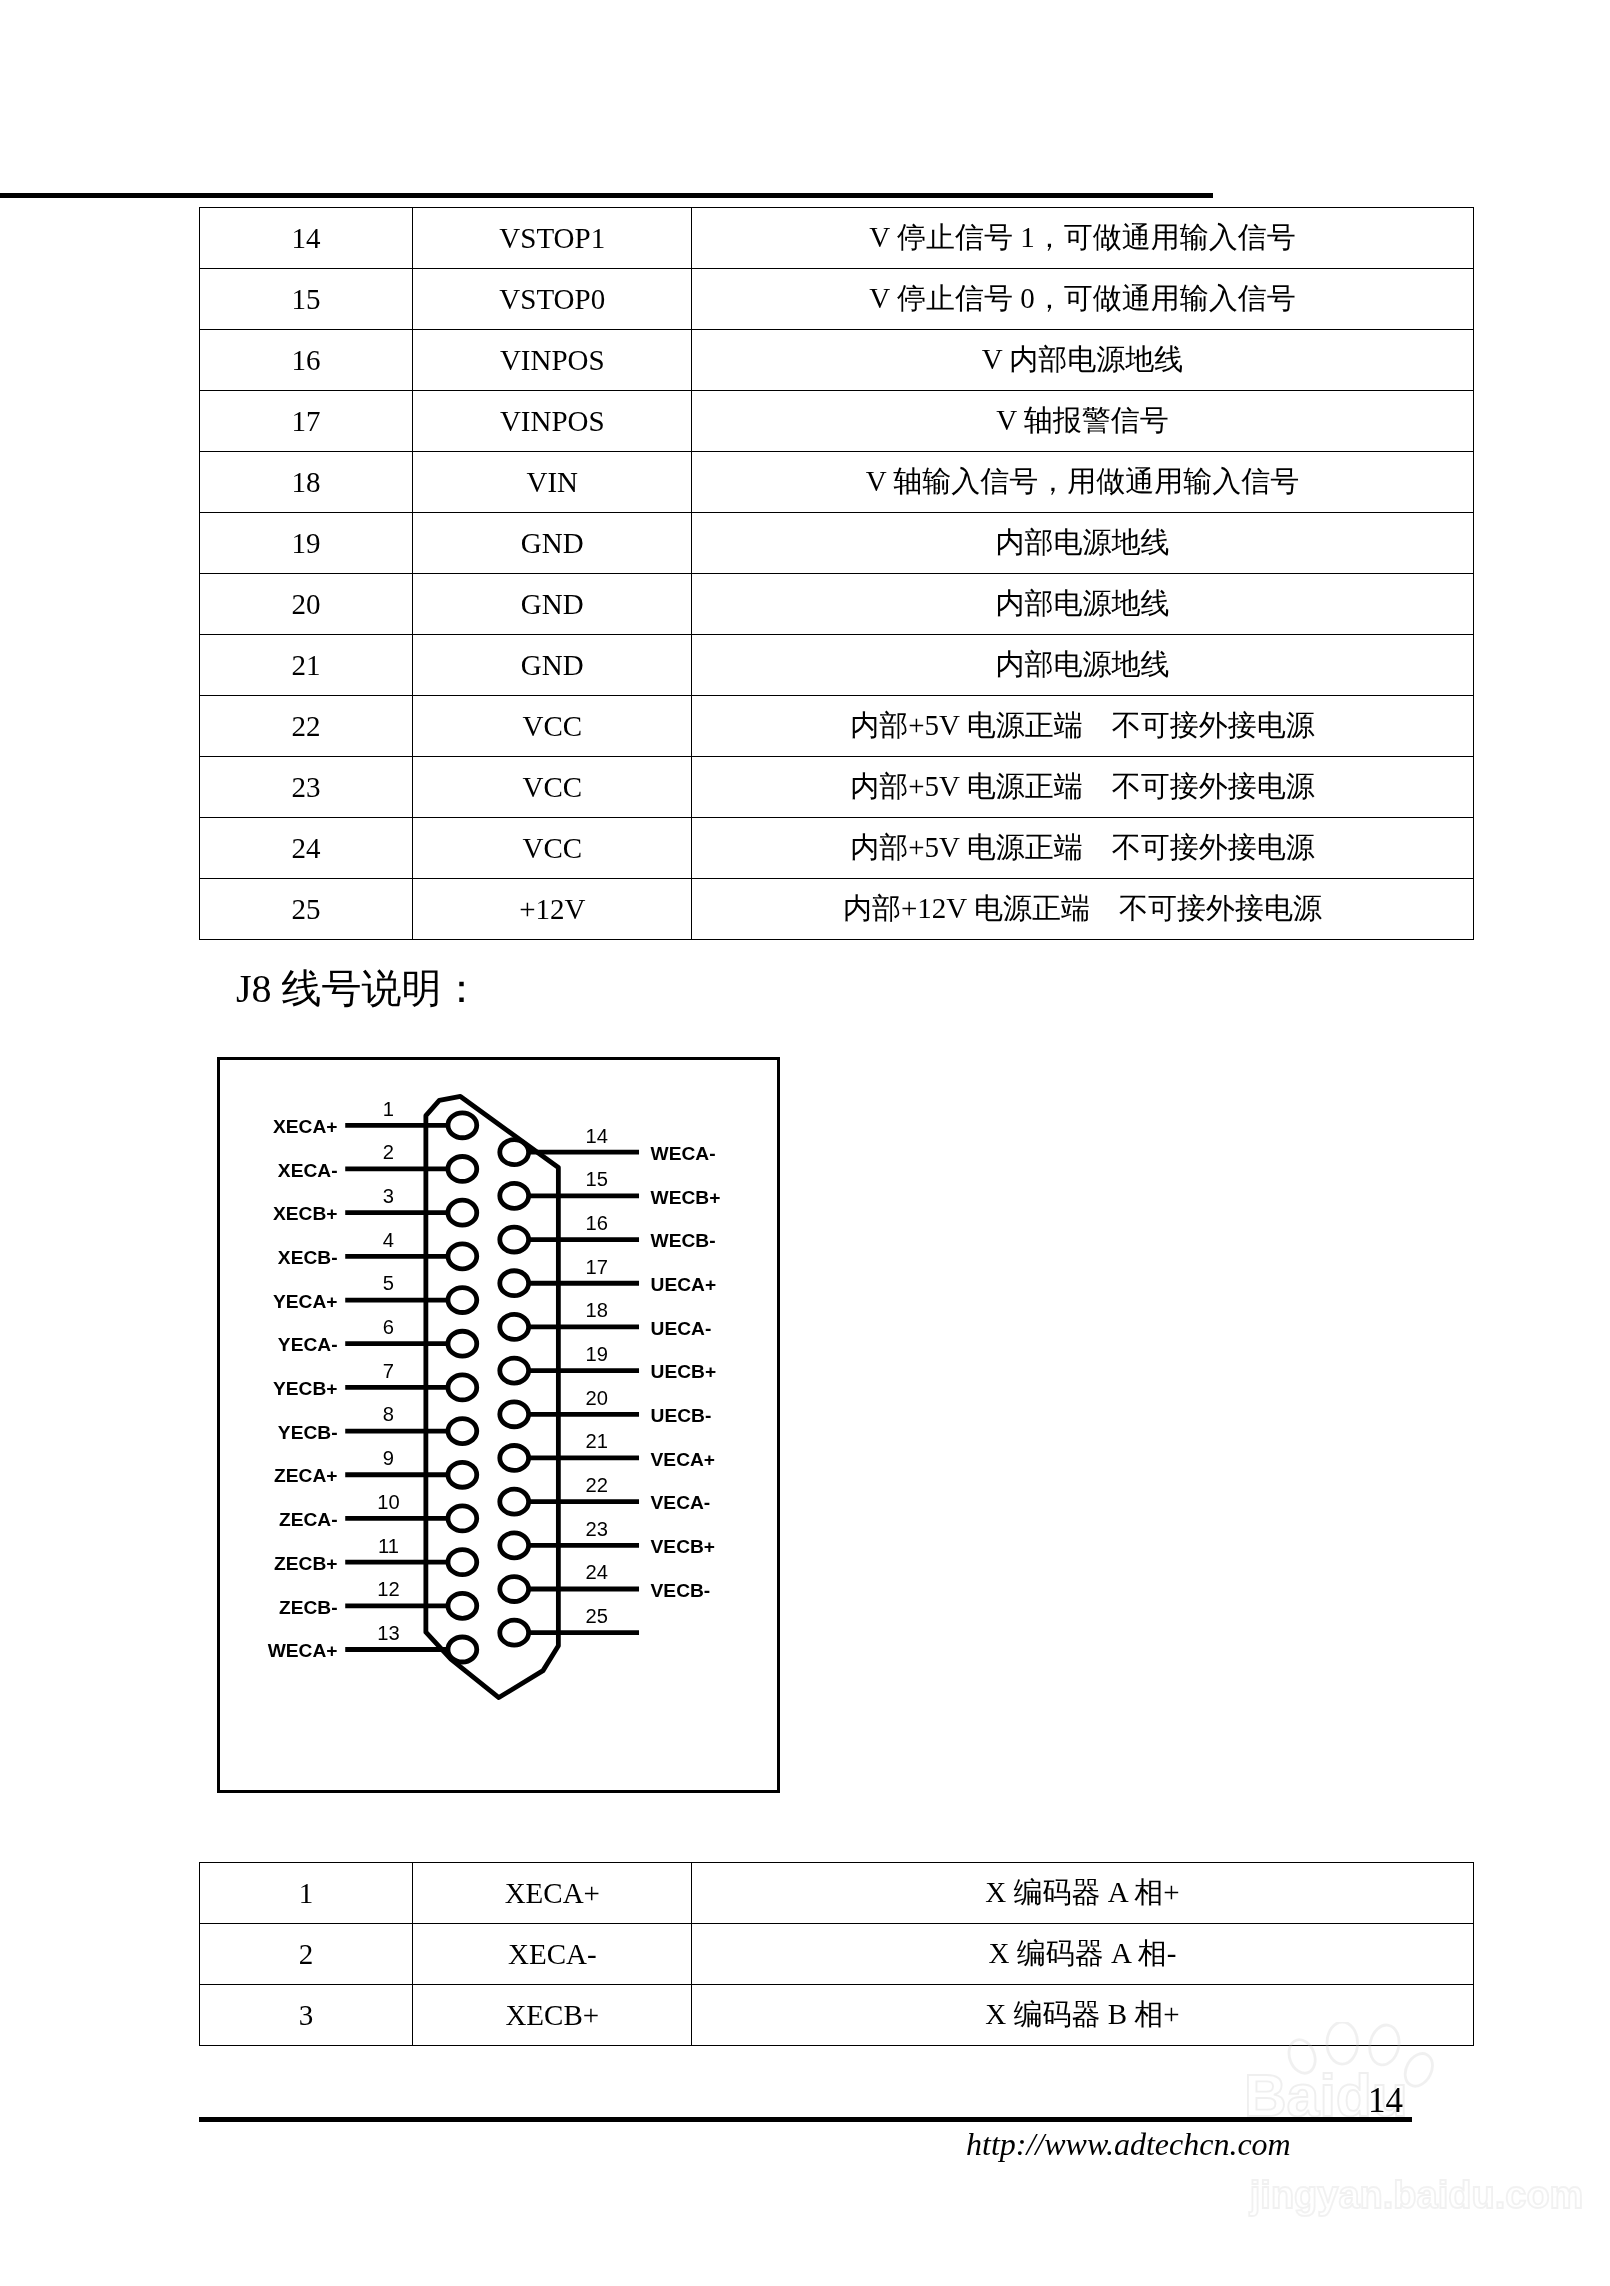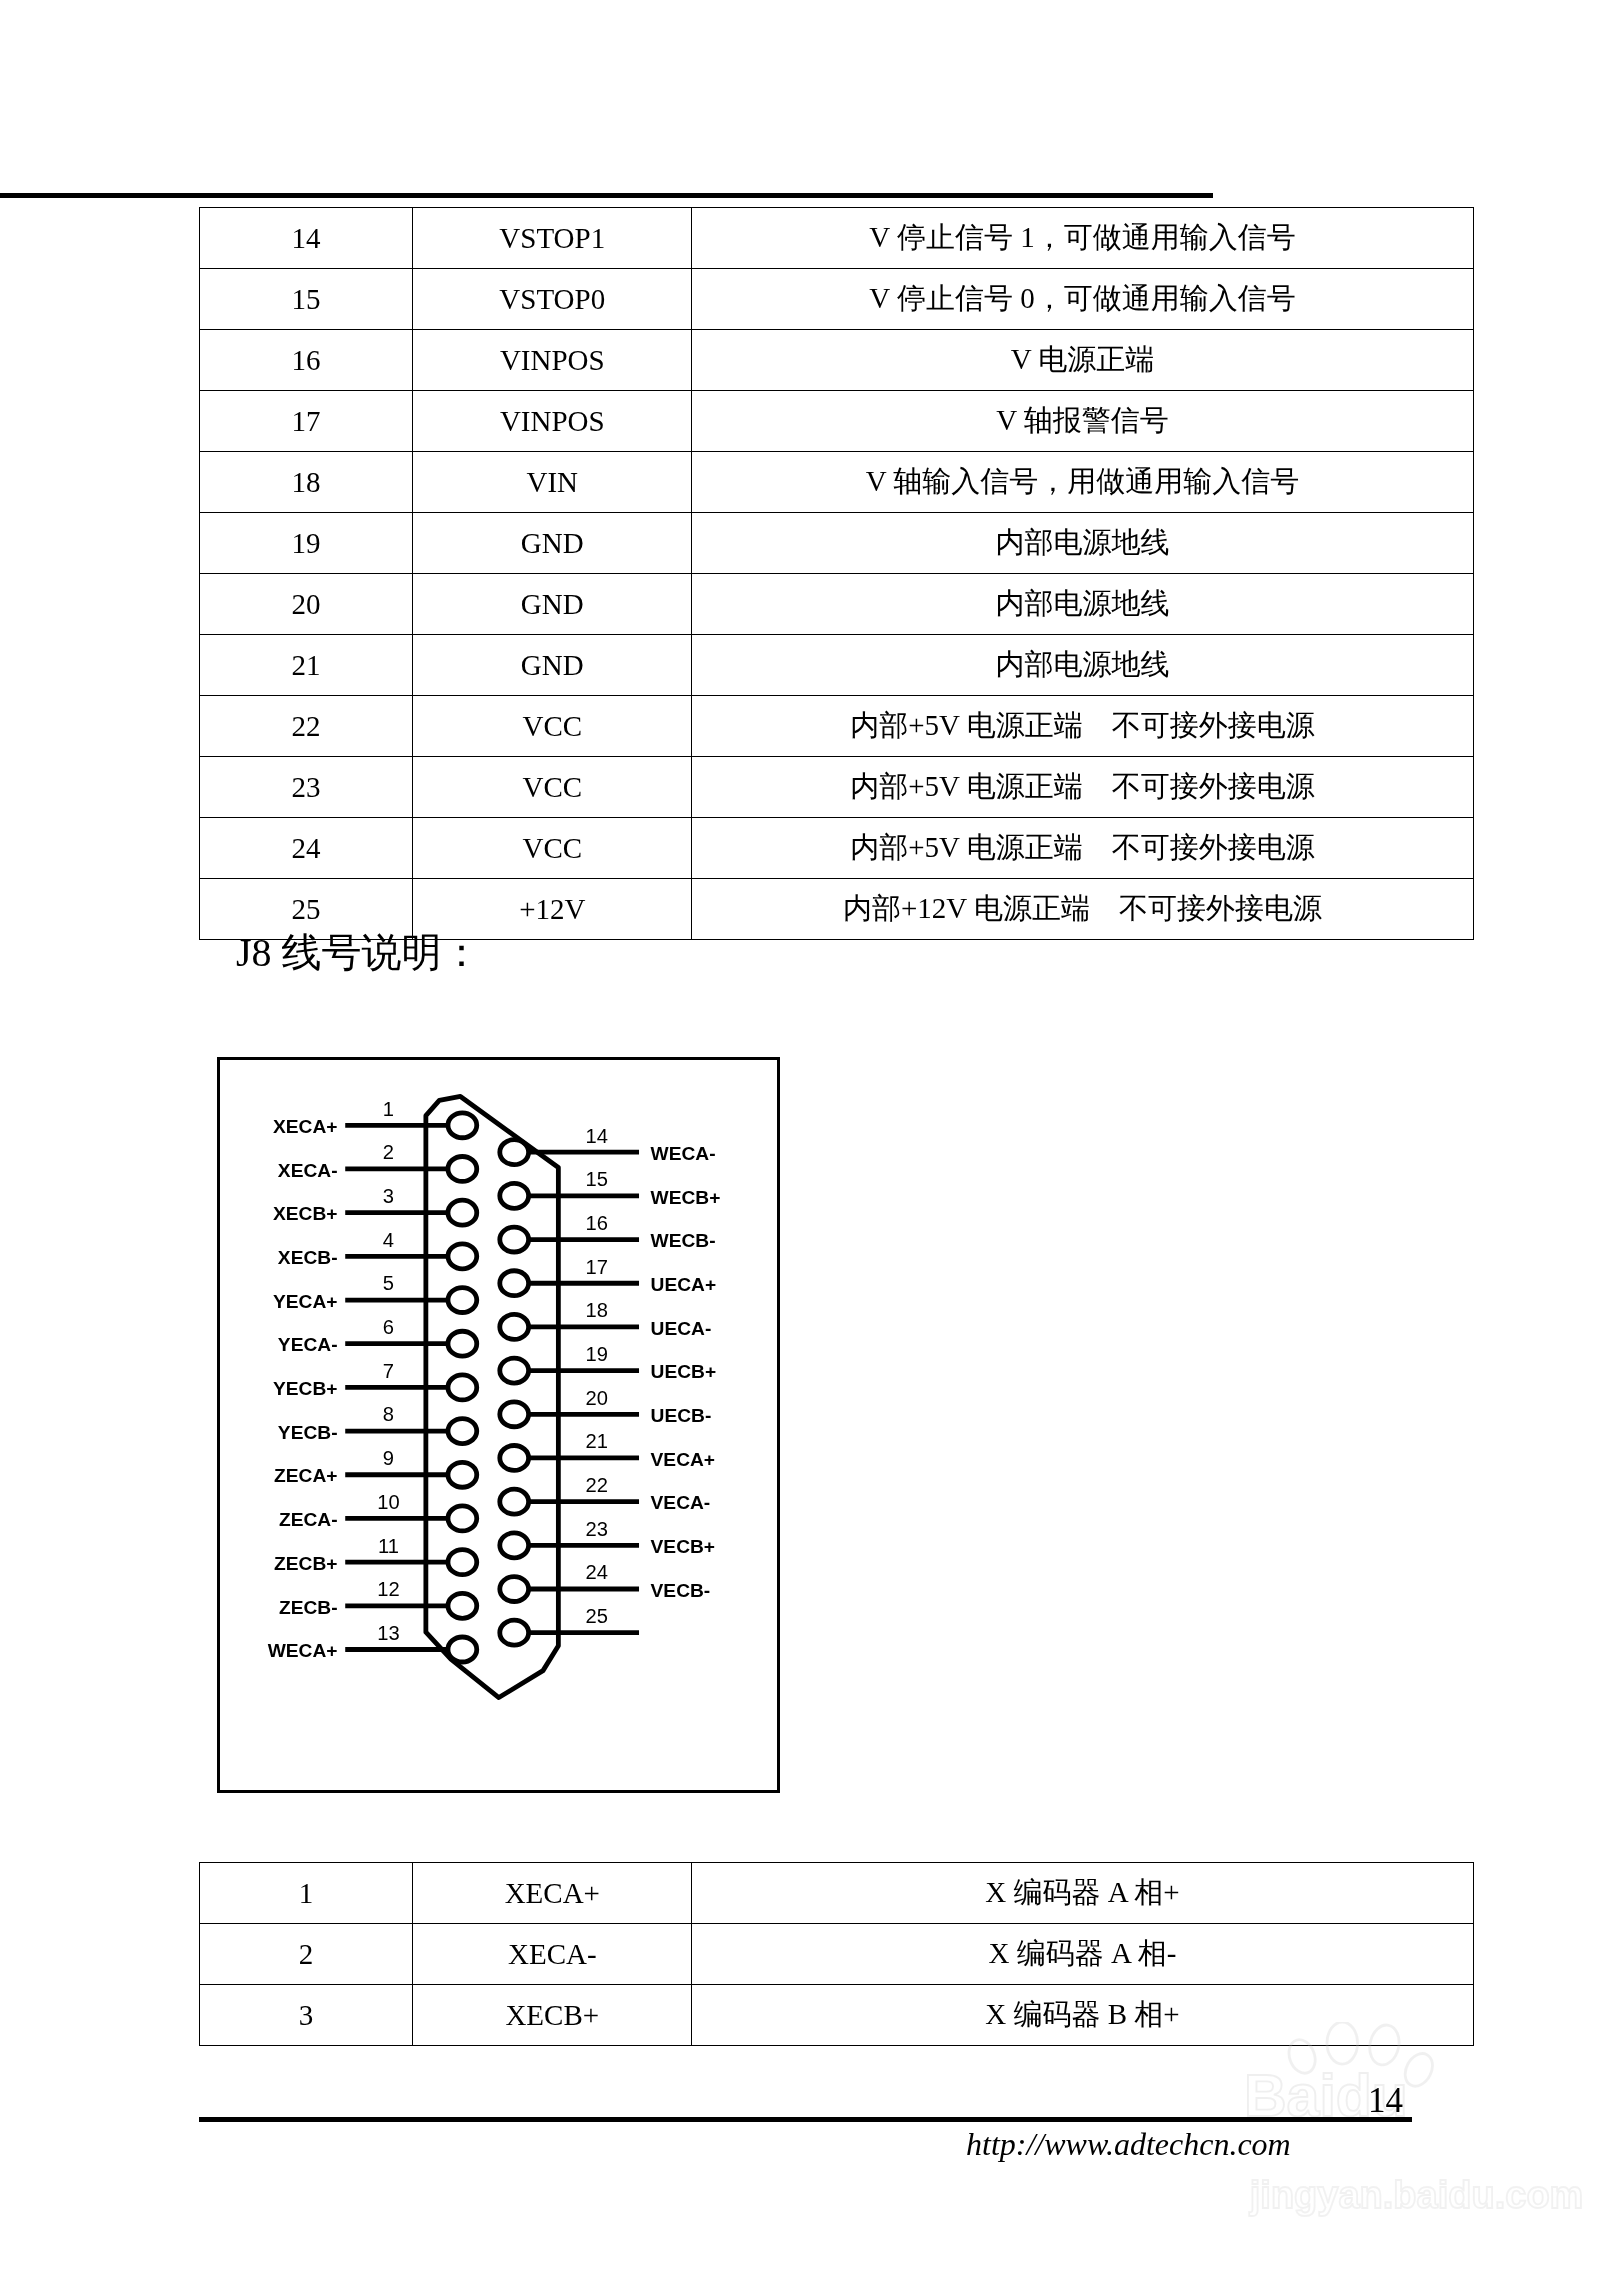--- a/index.html
+++ b/index.html
@@ -38,21 +38,21 @@
   .c-desc { width:761px; text-align:center; padding-left:21px; }
 
   #table-top { left:199px; top:207px; width:1213px; }
   #table-top td { height:60px; }
 
   #table-bottom { left:199px; top:1862px; width:1213px; }
   #table-bottom td { height:60px; }
 
   
   .section-heading {
-    position:absolute; left:236px; top:925px;
+    position:absolute; left:236px; top:961px;
     font-family:"Liberation Serif", serif;
     font-size:40px;
     white-space:nowrap;
   }
 
   
   #connector-diagram {
     position:absolute; left:217px; top:1057px;
     width:557px; height:730px;
     border:3.8px solid #000; background:#fff;
@@ -120,21 +120,21 @@
           <td class="c-desc">V 停止信号 1，可做通用输入信号</td>
         </tr>
         <tr>
           <td class="c-num">15</td>
           <td class="c-sig">VSTOP0</td>
           <td class="c-desc">V 停止信号 0，可做通用输入信号</td>
         </tr>
         <tr>
           <td class="c-num">16</td>
           <td class="c-sig">VINPOS</td>
-          <td class="c-desc">V 电源正端</td>
+          <td class="c-desc">V 内部电源地线</td>
         </tr>
         <tr>
           <td class="c-num">17</td>
           <td class="c-sig">VINPOS</td>
           <td class="c-desc">V 轴报警信号</td>
         </tr>
         <tr>
           <td class="c-num">18</td>
           <td class="c-sig">VIN</td>
           <td class="c-desc">V 轴输入信号，用做通用输入信号</td>

